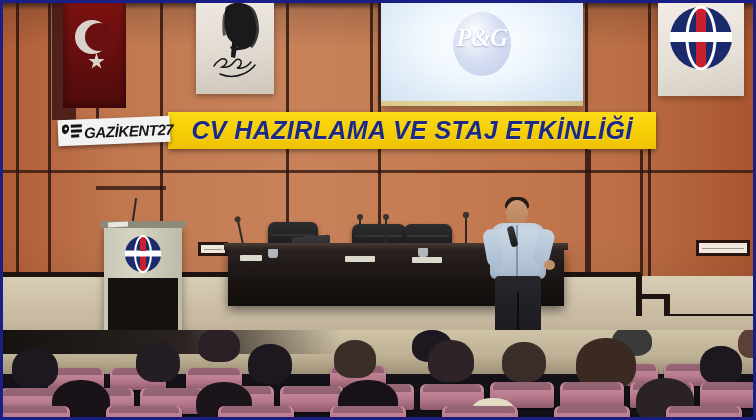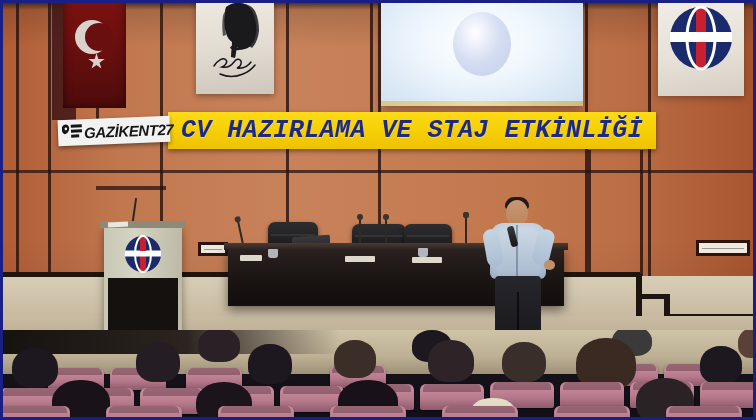--- a/index.html
+++ b/index.html
@@ -351,21 +351,21 @@
   
   .overlay-bar {
     position:absolute;
     left: 168px; top: 112px;
     width: 488px; height: 37px;
     background: linear-gradient(180deg,#fcdb16 0%, #f6cf07 50%, #eec202 100%);
     box-shadow: 0 2px 5px rgba(0,0,0,.45);
     display:flex; align-items:center; justify-content:center;
   }
   .overlay-title {
-    font-family: Liberation Mono, monospace;
+    font-family: Liberation Sans, sans-serif;
     font-weight: 700;
     font-style: italic;
     font-size: 25px;
     letter-spacing: 0.4px;
     color: #1c2a86;
     white-space: nowrap;
     line-height: 1;
     text-shadow: 0 1px 0 rgba(255,255,255,.35);
   }
 
@@ -435,20 +435,21 @@
         </g>
         <g stroke="#15151a" stroke-width="1.5" fill="none" stroke-linecap="round">
           <path d="M18 72c4-6 9-9 12-6 2 2-1 6-4 7 5 1 9-1 12-5 2-3 5-4 7-1 1 3-1 6-4 7 6 1 11-2 14-6"></path>
           <path d="M24 80c7 3 16 3 23 0 5-2 9-5 12-9"></path>
         </g>
       </svg>
     </div>
 
     <div class="screen">
       <div class="orb"></div>
+      <div class="pg">P&amp;G</div>
       <div class="screen-bottom"></div>
     </div>
 
     <div class="uni-banner">
       <svg viewBox="0 0 86 104">
         <g transform="translate(43,46)">
           <circle r="31" fill="#1b2a6b"></circle>
           <path d="M-5 -31 L5 -31 L5 31 L-5 31 Z" fill="#c8202e"></path>
           <path d="M-31 -6 L31 -6 L31 4 L-31 4 Z" fill="#ffffff"></path>
           <path d="M-5 -31 L5 -31 L5 -6 L-5 -6 Z" fill="#c8202e"></path>

